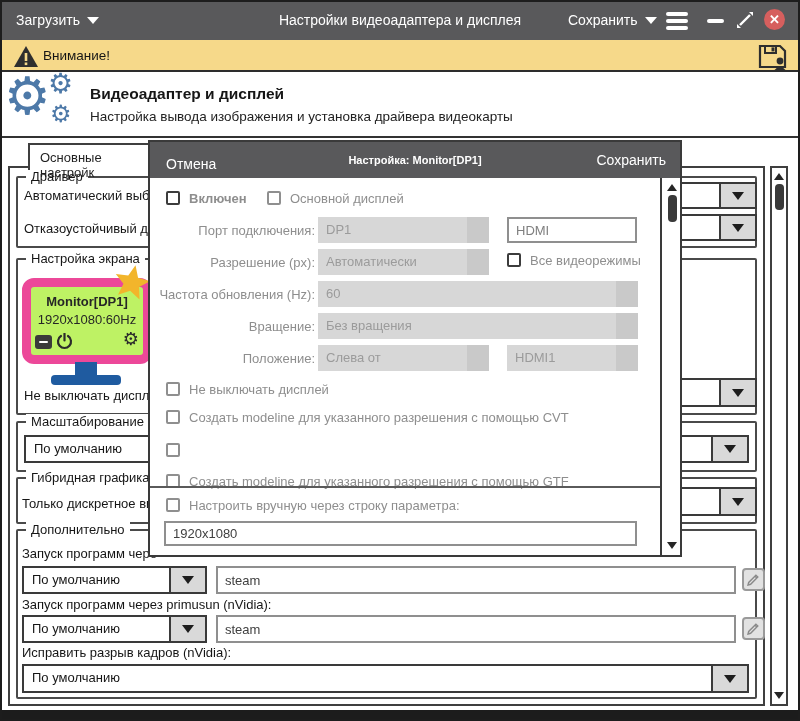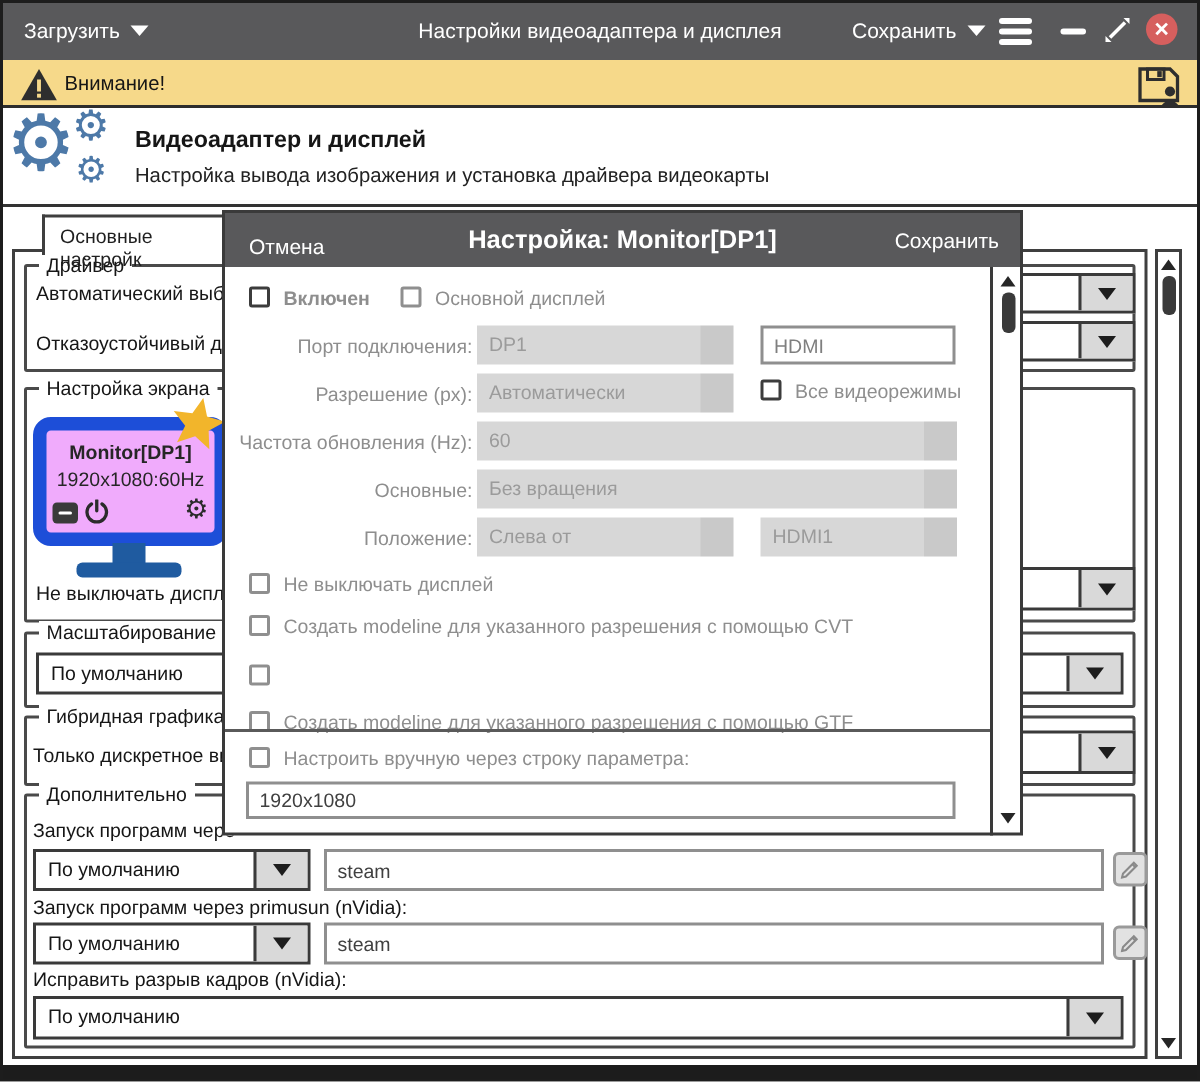--- a/index.html
+++ b/index.html
@@ -37,31 +37,31 @@
             color:#404040;font-size:13px;padding:0 7px;font-family:"Liberation Sans",sans-serif;outline:none}
   .editbtn{background:#e2e2e2;border:2px solid #9a9a9a;border-radius:4px;
            display:flex;align-items:center;justify-content:center}
   
   .sbar{background:#fff;border:2px solid #3f3f3f}
   .arr{width:0;height:0;border-left:5px solid transparent;border-right:5px solid transparent}
   .arr.up{border-bottom:7px solid #262626}
   .arr.dn{border-top:7px solid #262626}
   .thumb{background:#3a3a3a;border-radius:4px;width:9px}
   
-  .monbody{border:9px solid #1d4ed8;border-radius:12px;background:#f0abfc}
+  .monbody{border:9px solid #ec4899;border-radius:12px;background:#bef264}
   .monname{font-size:13px;font-weight:bold;color:#262626;text-align:center}
   .monmode{font-size:13px;color:#262626;text-align:center}
   .minussq{width:17px;height:14px;background:#3a3a3a;border-radius:3px;
            display:flex;align-items:center;justify-content:center}
   .blue{background:#1f5ba0}
   
   .modal{border:2px solid #3a3a3a;background:#fff;z-index:10}
   .mhead{position:absolute;left:0;top:0;right:0;height:36px;background:#59595b}
   .mhbtn{font-size:14px;color:#fff;line-height:36px}
-  .mtitle{font-size:17px;font-weight:bold;color:#fff;line-height:36px;text-align:center}
+  .mtitle{font-size:11px;font-weight:bold;color:#fff;line-height:36px;text-align:center}
   .mlab{font-size:13px;color:#8e8e8e;text-align:right;white-space:nowrap}
   .mdark{color:#2f2f2f}
   .ddis{background:#d7d7d7;font-size:13px;color:#9b9b9b;line-height:26px;padding-left:8px;
         white-space:nowrap;overflow:hidden}
   .ddis .strip{position:absolute;right:0;top:0;bottom:0;width:22px;background:#c9c9c9}
   .cb{width:14px;height:14px;border:2px solid #8f8f8f;border-radius:2px;background:#fff}
   .cb.dark{border-color:#3c3c3c}
   .cblab{font-size:13px;color:#8e8e8e;white-space:nowrap}
   .sep{border-top:2px solid #5a5a5a}
   .frame{left:0;top:0;width:800px;height:721px;border:2px solid #1d1d1d;z-index:40;pointer-events:none}
@@ -280,21 +280,21 @@
   <div class="abs mlab" style="left:8px;top:113px;width:157px">Разрешение (px):</div>
   <div class="abs cb dark" style="left:357px;top:111px"></div>
   <div class="abs cblab mdark" style="left:380px;top:111px">Все видеорежимы</div>
 
   <div class="abs mlab" style="left:8px;top:145px;width:157px">Частота обновления (Hz):</div>
   <div class="abs ddis" style="left:168px;top:139px;width:320px;height:26px">
     <span>60</span>
     <span class="strip"></span>
   </div>
 
-  <div class="abs mlab" style="left:8px;top:177px;width:157px">Основные:</div>
+  <div class="abs mlab" style="left:8px;top:177px;width:157px">Вращение:</div>
   <div class="abs ddis" style="left:168px;top:171px;width:320px;height:26px">
     <span>Без вращения</span>
     <span class="strip"></span>
   </div>
 
   <div class="abs mlab" style="left:8px;top:209px;width:157px">Положение:</div>
   <div class="abs ddis" style="left:168px;top:203px;width:171px;height:26px">
     <span>Слева от</span>
     <span class="strip"></span>
   </div>

